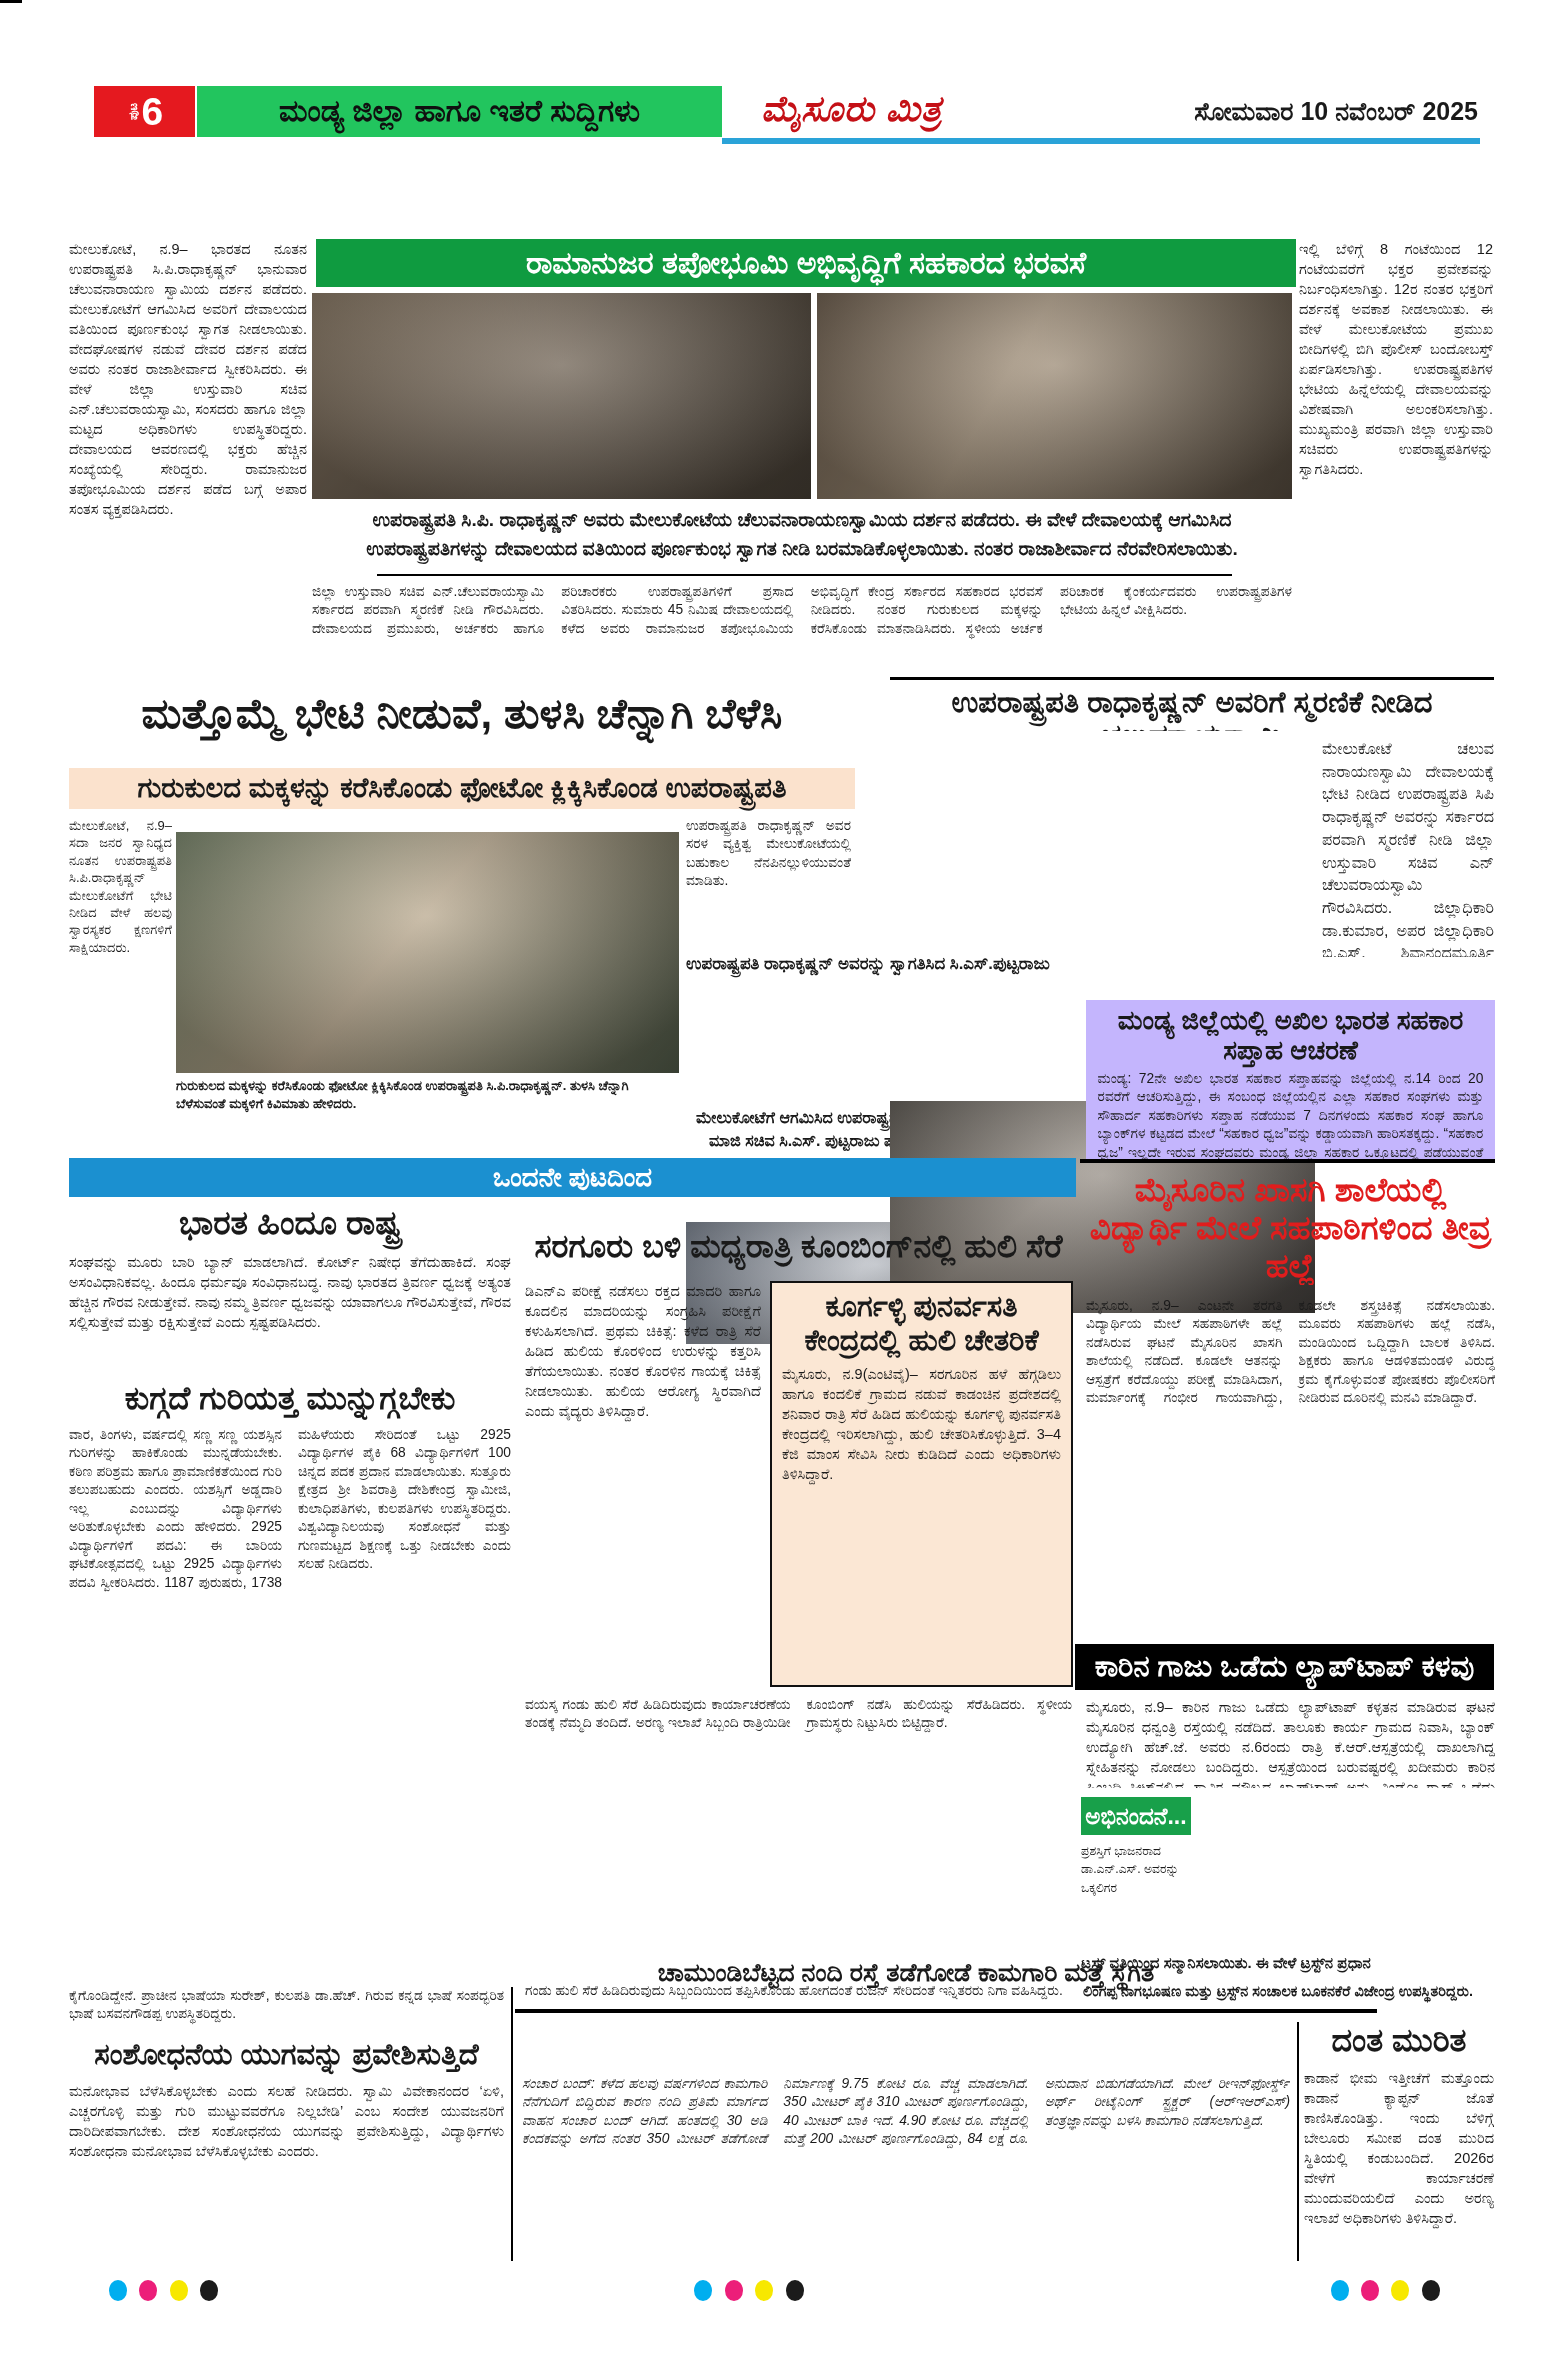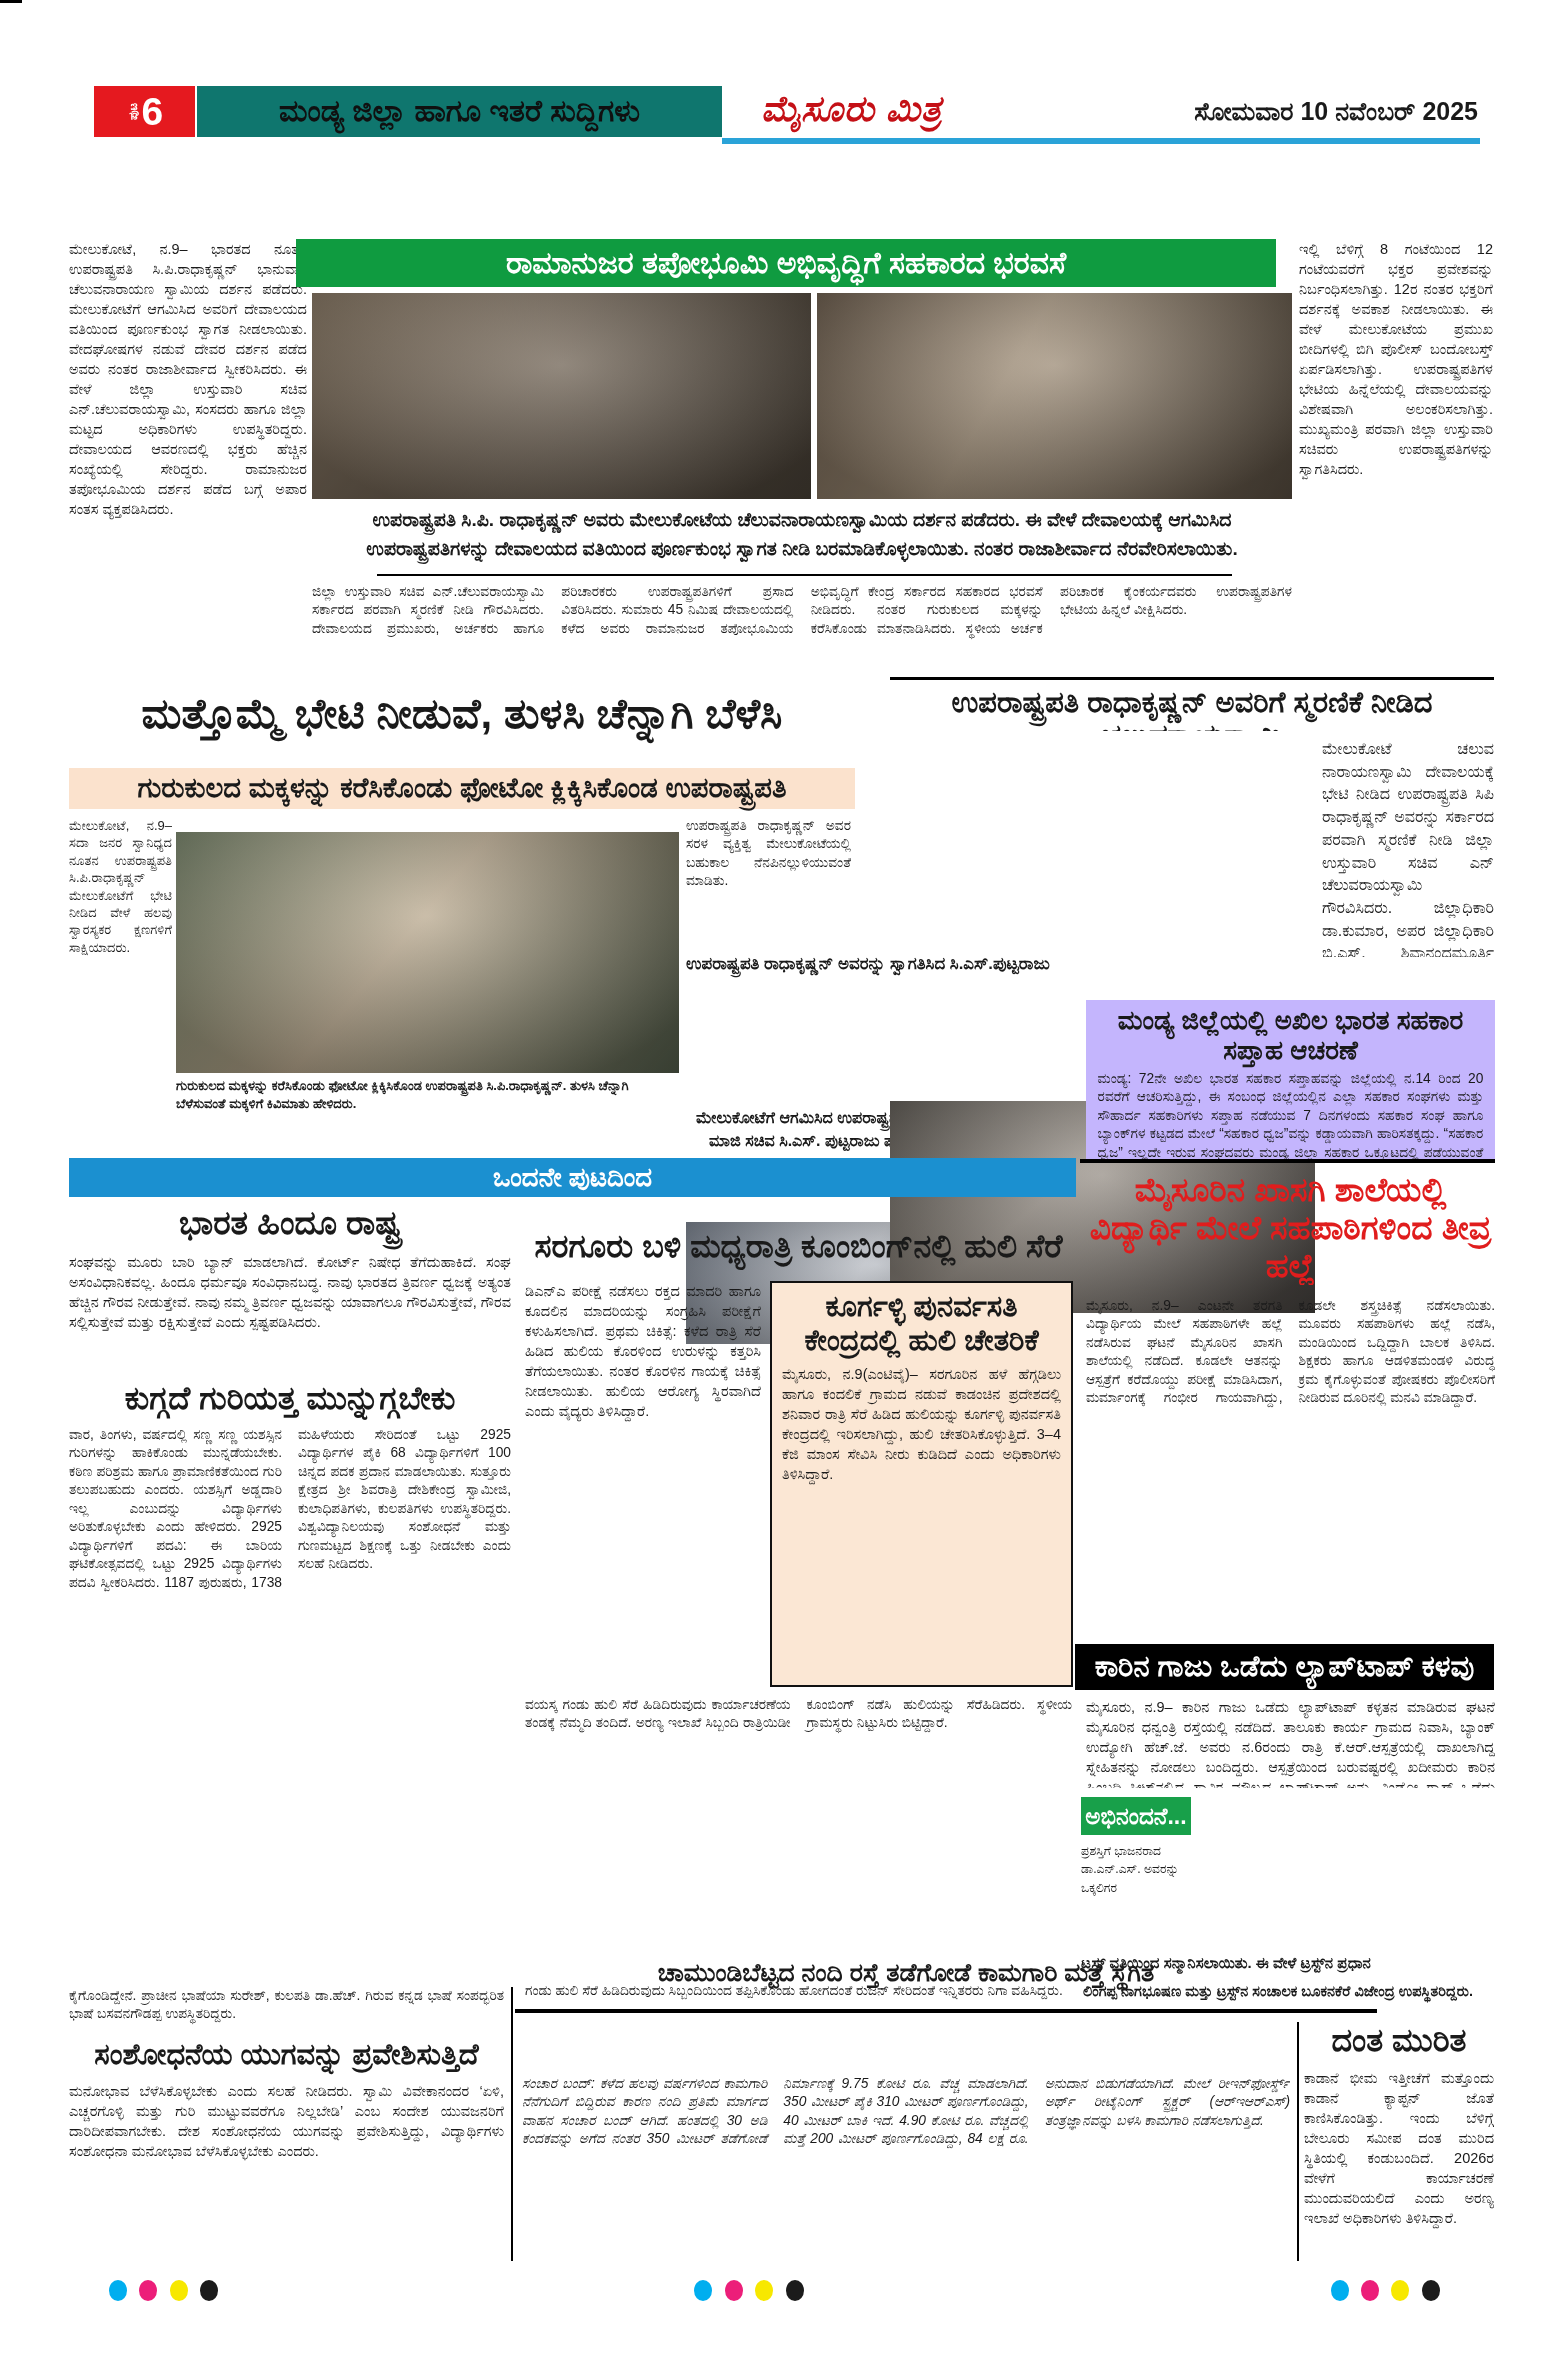--- a/index.html
+++ b/index.html
@@ -7,21 +7,21 @@
         font-family:"Liberation Sans","DejaVu Sans",sans-serif;color:#1a1a1a;overflow:hidden;}
   .abs{position:absolute;box-sizing:border-box;}
   .just{text-align:justify;}
   .ctr{text-align:center;}
   .clip{overflow:hidden;}
 
   
   .hdr-red{background:#e5191f;color:#fff;display:flex;align-items:center;justify-content:center;gap:2.9px;}
   .hdr-red .put{writing-mode:vertical-rl;transform:rotate(180deg);font-size:11.6px;font-weight:bold;}
   .hdr-red .num{font-size:39px;font-weight:900;line-height:1;}
-  .hdr-green{background:#0f766e;display:flex;align-items:center;justify-content:center;
+  .hdr-green{background:#22c55e;display:flex;align-items:center;justify-content:center;
              font-size:30px;font-weight:900;color:#101010;}
   .masthead{color:#c41016;font-size:36px;font-weight:900;font-style:italic;
             display:flex;align-items:center;justify-content:center;letter-spacing:0.7px;}
   .hdr-date{display:flex;align-items:center;justify-content:flex-end;font-size:25px;font-weight:900;}
   .blue-line{background:#2aa3d8;}
 
   .headline1{font-size:46px;font-weight:900;text-align:center;line-height:1.1;letter-spacing:-0.7px;}
 
   .banner-green{background:#0f9b40;color:#fff;font-size:30px;font-weight:900;
                 display:flex;align-items:center;justify-content:center;}
@@ -71,21 +71,21 @@
     <span>ಮಂಡ್ಯ ಜಿಲ್ಲಾ ಹಾಗೂ ಇತರೆ ಸುದ್ದಿಗಳು</span>
   </div>
   <div class="abs masthead" style="left:732px;top:81px;width:239px;height:55px;">
     <span>ಮೈಸೂರು ಮಿತ್ರ</span>
   </div>
   <div class="abs hdr-date" style="left:1130px;top:86px;width:348px;height:51px;">ಸೋಮವಾರ 10 ನವೆಂಬರ್ 2025</div>
   <div class="abs blue-line" style="left:722px;top:138px;width:758px;height:5.8px;"></div>
 
 
   <div class="abs body-txt just clip" style="left:69px;top:239px;width:238px;height:435px;">ಮೇಲುಕೋಟೆ, ನ.9– ಭಾರತದ ನೂತನ ಉಪರಾಷ್ಟ್ರಪತಿ ಸಿ.ಪಿ.ರಾಧಾಕೃಷ್ಣನ್ ಭಾನುವಾರ ಚೆಲುವನಾರಾಯಣ ಸ್ವಾಮಿಯ ದರ್ಶನ ಪಡೆದರು. ಮೇಲುಕೋಟೆಗೆ ಆಗಮಿಸಿದ ಅವರಿಗೆ ದೇವಾಲಯದ ವತಿಯಿಂದ ಪೂರ್ಣಕುಂಭ ಸ್ವಾಗತ ನೀಡಲಾಯಿತು. ವೇದಘೋಷಗಳ ನಡುವೆ ದೇವರ ದರ್ಶನ ಪಡೆದ ಅವರು ನಂತರ ರಾಜಾಶೀರ್ವಾದ ಸ್ವೀಕರಿಸಿದರು. ಈ ವೇಳೆ ಜಿಲ್ಲಾ ಉಸ್ತುವಾರಿ ಸಚಿವ ಎನ್.ಚೆಲುವರಾಯಸ್ವಾಮಿ, ಸಂಸದರು ಹಾಗೂ ಜಿಲ್ಲಾ ಮಟ್ಟದ ಅಧಿಕಾರಿಗಳು ಉಪಸ್ಥಿತರಿದ್ದರು. ದೇವಾಲಯದ ಆವರಣದಲ್ಲಿ ಭಕ್ತರು ಹೆಚ್ಚಿನ ಸಂಖ್ಯೆಯಲ್ಲಿ ಸೇರಿದ್ದರು. ರಾಮಾನುಜರ ತಪೋಭೂಮಿಯ ದರ್ಶನ ಪಡೆದ ಬಗ್ಗೆ ಅಪಾರ ಸಂತಸ ವ್ಯಕ್ತಪಡಿಸಿದರು.</div>
-  <div class="abs banner-green" style="left:296px;top:239px;width:980px;height:48px;align-items:center;">
+  <div class="abs banner-green" style="left:316px;top:239px;width:980px;height:48px;align-items:center;">
     <span>ರಾಮಾನುಜರ ತಪೋಭೂಮಿ ಅಭಿವೃದ್ಧಿಗೆ ಸಹಕಾರದ ಭರವಸೆ</span>
   </div>
   <div class="abs" style="left:312px;top:293px;width:980px;height:206px;display:flex;gap:5.8px;">
     <div class="photo" style="flex:1.05;"></div>
     <div class="photo ph-b" style="flex:1;"></div>
   </div>
   <div class="abs caption ctr clip" style="left:312px;top:506px;width:980px;height:62px;font-size:19px;line-height:1.5;">ಉಪರಾಷ್ಟ್ರಪತಿ ಸಿ.ಪಿ. ರಾಧಾಕೃಷ್ಣನ್ ಅವರು ಮೇಲುಕೋಟೆಯ ಚೆಲುವನಾರಾಯಣಸ್ವಾಮಿಯ ದರ್ಶನ ಪಡೆದರು. ಈ ವೇಳೆ ದೇವಾಲಯಕ್ಕೆ ಆಗಮಿಸಿದ ಉಪರಾಷ್ಟ್ರಪತಿಗಳನ್ನು ದೇವಾಲಯದ ವತಿಯಿಂದ ಪೂರ್ಣಕುಂಭ ಸ್ವಾಗತ ನೀಡಿ ಬರಮಾಡಿಕೊಳ್ಳಲಾಯಿತು. ನಂತರ ರಾಜಾಶೀರ್ವಾದ ನೆರವೇರಿಸಲಾಯಿತು.</div>
   <div class="abs rule" style="left:377px;top:574px;width:855px;height:2.2px;"></div>
   <div class="abs body-sm just cols4 clip" style="left:312px;top:583px;width:980px;height:90px;">ಜಿಲ್ಲಾ ಉಸ್ತುವಾರಿ ಸಚಿವ ಎನ್.ಚೆಲುವರಾಯಸ್ವಾಮಿ ಸರ್ಕಾರದ ಪರವಾಗಿ ಸ್ಮರಣಿಕೆ ನೀಡಿ ಗೌರವಿಸಿದರು. ದೇವಾಲಯದ ಪ್ರಮುಖರು, ಅರ್ಚಕರು ಹಾಗೂ ಪರಿಚಾರಕರು ಉಪರಾಷ್ಟ್ರಪತಿಗಳಿಗೆ ಪ್ರಸಾದ ವಿತರಿಸಿದರು. ಸುಮಾರು 45 ನಿಮಿಷ ದೇವಾಲಯದಲ್ಲಿ ಕಳೆದ ಅವರು ರಾಮಾನುಜರ ತಪೋಭೂಮಿಯ ಅಭಿವೃದ್ಧಿಗೆ ಕೇಂದ್ರ ಸರ್ಕಾರದ ಸಹಕಾರದ ಭರವಸೆ ನೀಡಿದರು. ನಂತರ ಗುರುಕುಲದ ಮಕ್ಕಳನ್ನು ಕರೆಸಿಕೊಂಡು ಮಾತನಾಡಿಸಿದರು. ಸ್ಥಳೀಯ ಅರ್ಚಕ ಪರಿಚಾರಕ ಕೈಂಕರ್ಯದವರು ಉಪರಾಷ್ಟ್ರಪತಿಗಳ ಭೇಟಿಯ ಹಿನ್ನಲೆ ವೀಕ್ಷಿಸಿದರು.</div>
   <div class="abs body-txt just clip" style="left:1299px;top:239px;width:194px;height:433px;">ಇಲ್ಲಿ ಬೆಳಿಗ್ಗೆ 8 ಗಂಟೆಯಿಂದ 12 ಗಂಟೆಯವರೆಗೆ ಭಕ್ತರ ಪ್ರವೇಶವನ್ನು ನಿರ್ಬಂಧಿಸಲಾಗಿತ್ತು. 12ರ ನಂತರ ಭಕ್ತರಿಗೆ ದರ್ಶನಕ್ಕೆ ಅವಕಾಶ ನೀಡಲಾಯಿತು. ಈ ವೇಳೆ ಮೇಲುಕೋಟೆಯ ಪ್ರಮುಖ ಬೀದಿಗಳಲ್ಲಿ ಬಿಗಿ ಪೊಲೀಸ್ ಬಂದೋಬಸ್ತ್ ಏರ್ಪಡಿಸಲಾಗಿತ್ತು. ಉಪರಾಷ್ಟ್ರಪತಿಗಳ ಭೇಟಿಯ ಹಿನ್ನೆಲೆಯಲ್ಲಿ ದೇವಾಲಯವನ್ನು ವಿಶೇಷವಾಗಿ ಅಲಂಕರಿಸಲಾಗಿತ್ತು. ಮುಖ್ಯಮಂತ್ರಿ ಪರವಾಗಿ ಜಿಲ್ಲಾ ಉಸ್ತುವಾರಿ ಸಚಿವರು ಉಪರಾಷ್ಟ್ರಪತಿಗಳನ್ನು ಸ್ವಾಗತಿಸಿದರು.</div>

